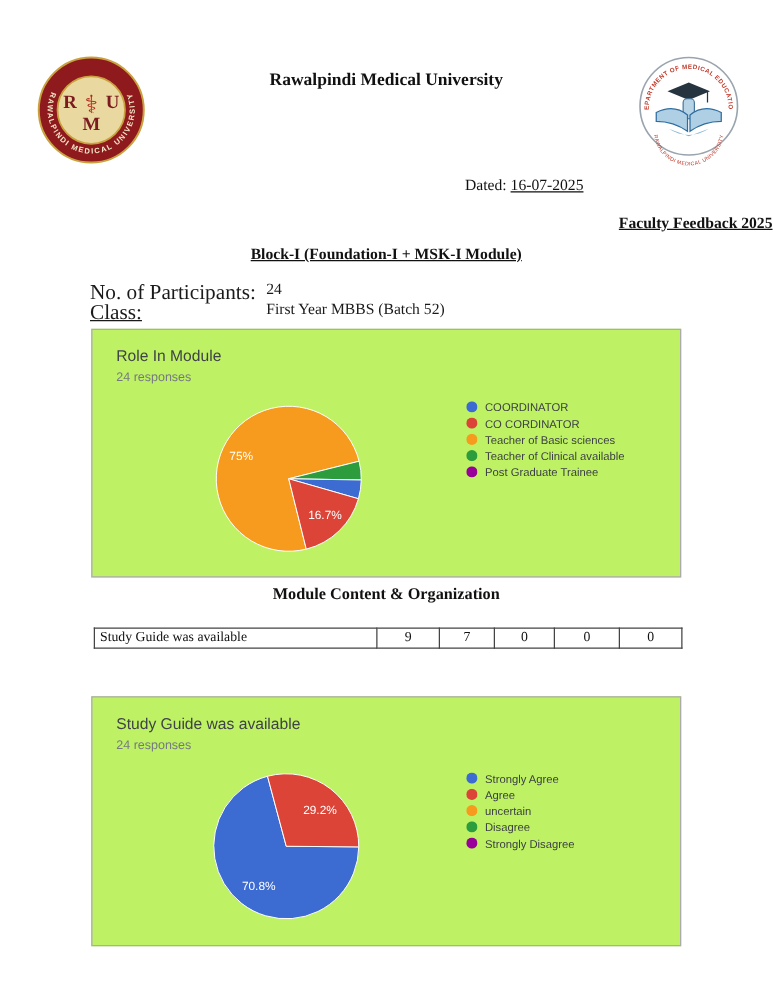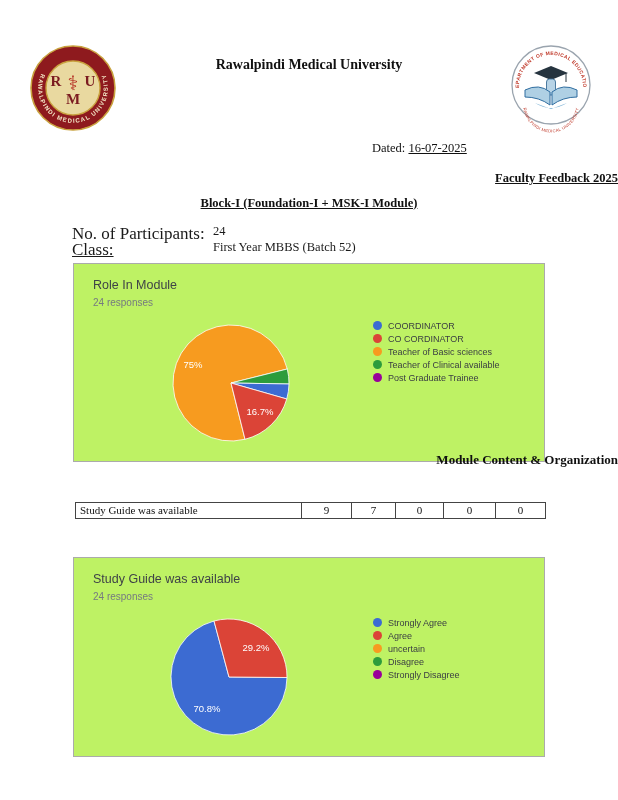--- a/index.html
+++ b/index.html
@@ -22,21 +22,21 @@
   .card-title{position:absolute;left:19px;top:14px;
     font-family:"Liberation Sans", sans-serif;font-size:12.5px;color:#3f4347;}
   .card-sub{position:absolute;left:19px;top:33px;
     font-family:"Liberation Sans", sans-serif;font-size:10px;color:#757a80;}
   .legend{position:absolute;left:299px;font-family:"Liberation Sans", sans-serif;}
   .legend-item{display:flex;align-items:flex-start;height:13px;}
   .legend-item svg{flex:0 0 auto;}
   .legend-label{margin-left:6px;font-size:9px;color:#3c4043;white-space:nowrap;}
   .pie-label{font-family:"Liberation Sans", sans-serif;font-size:9.5px;fill:#ffffff;}
   
-  .section-heading{top:452px;width:618px;text-align:right;font-weight:bold;font-size:13px;color:#111;}
+  .section-heading{top:467px;width:618px;text-align:center;font-weight:bold;font-size:13px;color:#111;}
   
   table.fb{position:absolute;left:75px;top:502px;border-collapse:collapse;
     font-size:11px;color:#111;table-layout:fixed;}
   table.fb td,table.fb th{border:1px solid #444;vertical-align:top;padding:1px 3px;
     font-weight:normal;text-align:center;line-height:13px;box-sizing:border-box;}
   table.fb th.q, table.fb td.q{text-align:left;padding-left:4px;}
   table.fb tr.hdr{height:29px;}
   table.fb tr.data{height:16px;}
   .logo{overflow:visible;}
 </style>

